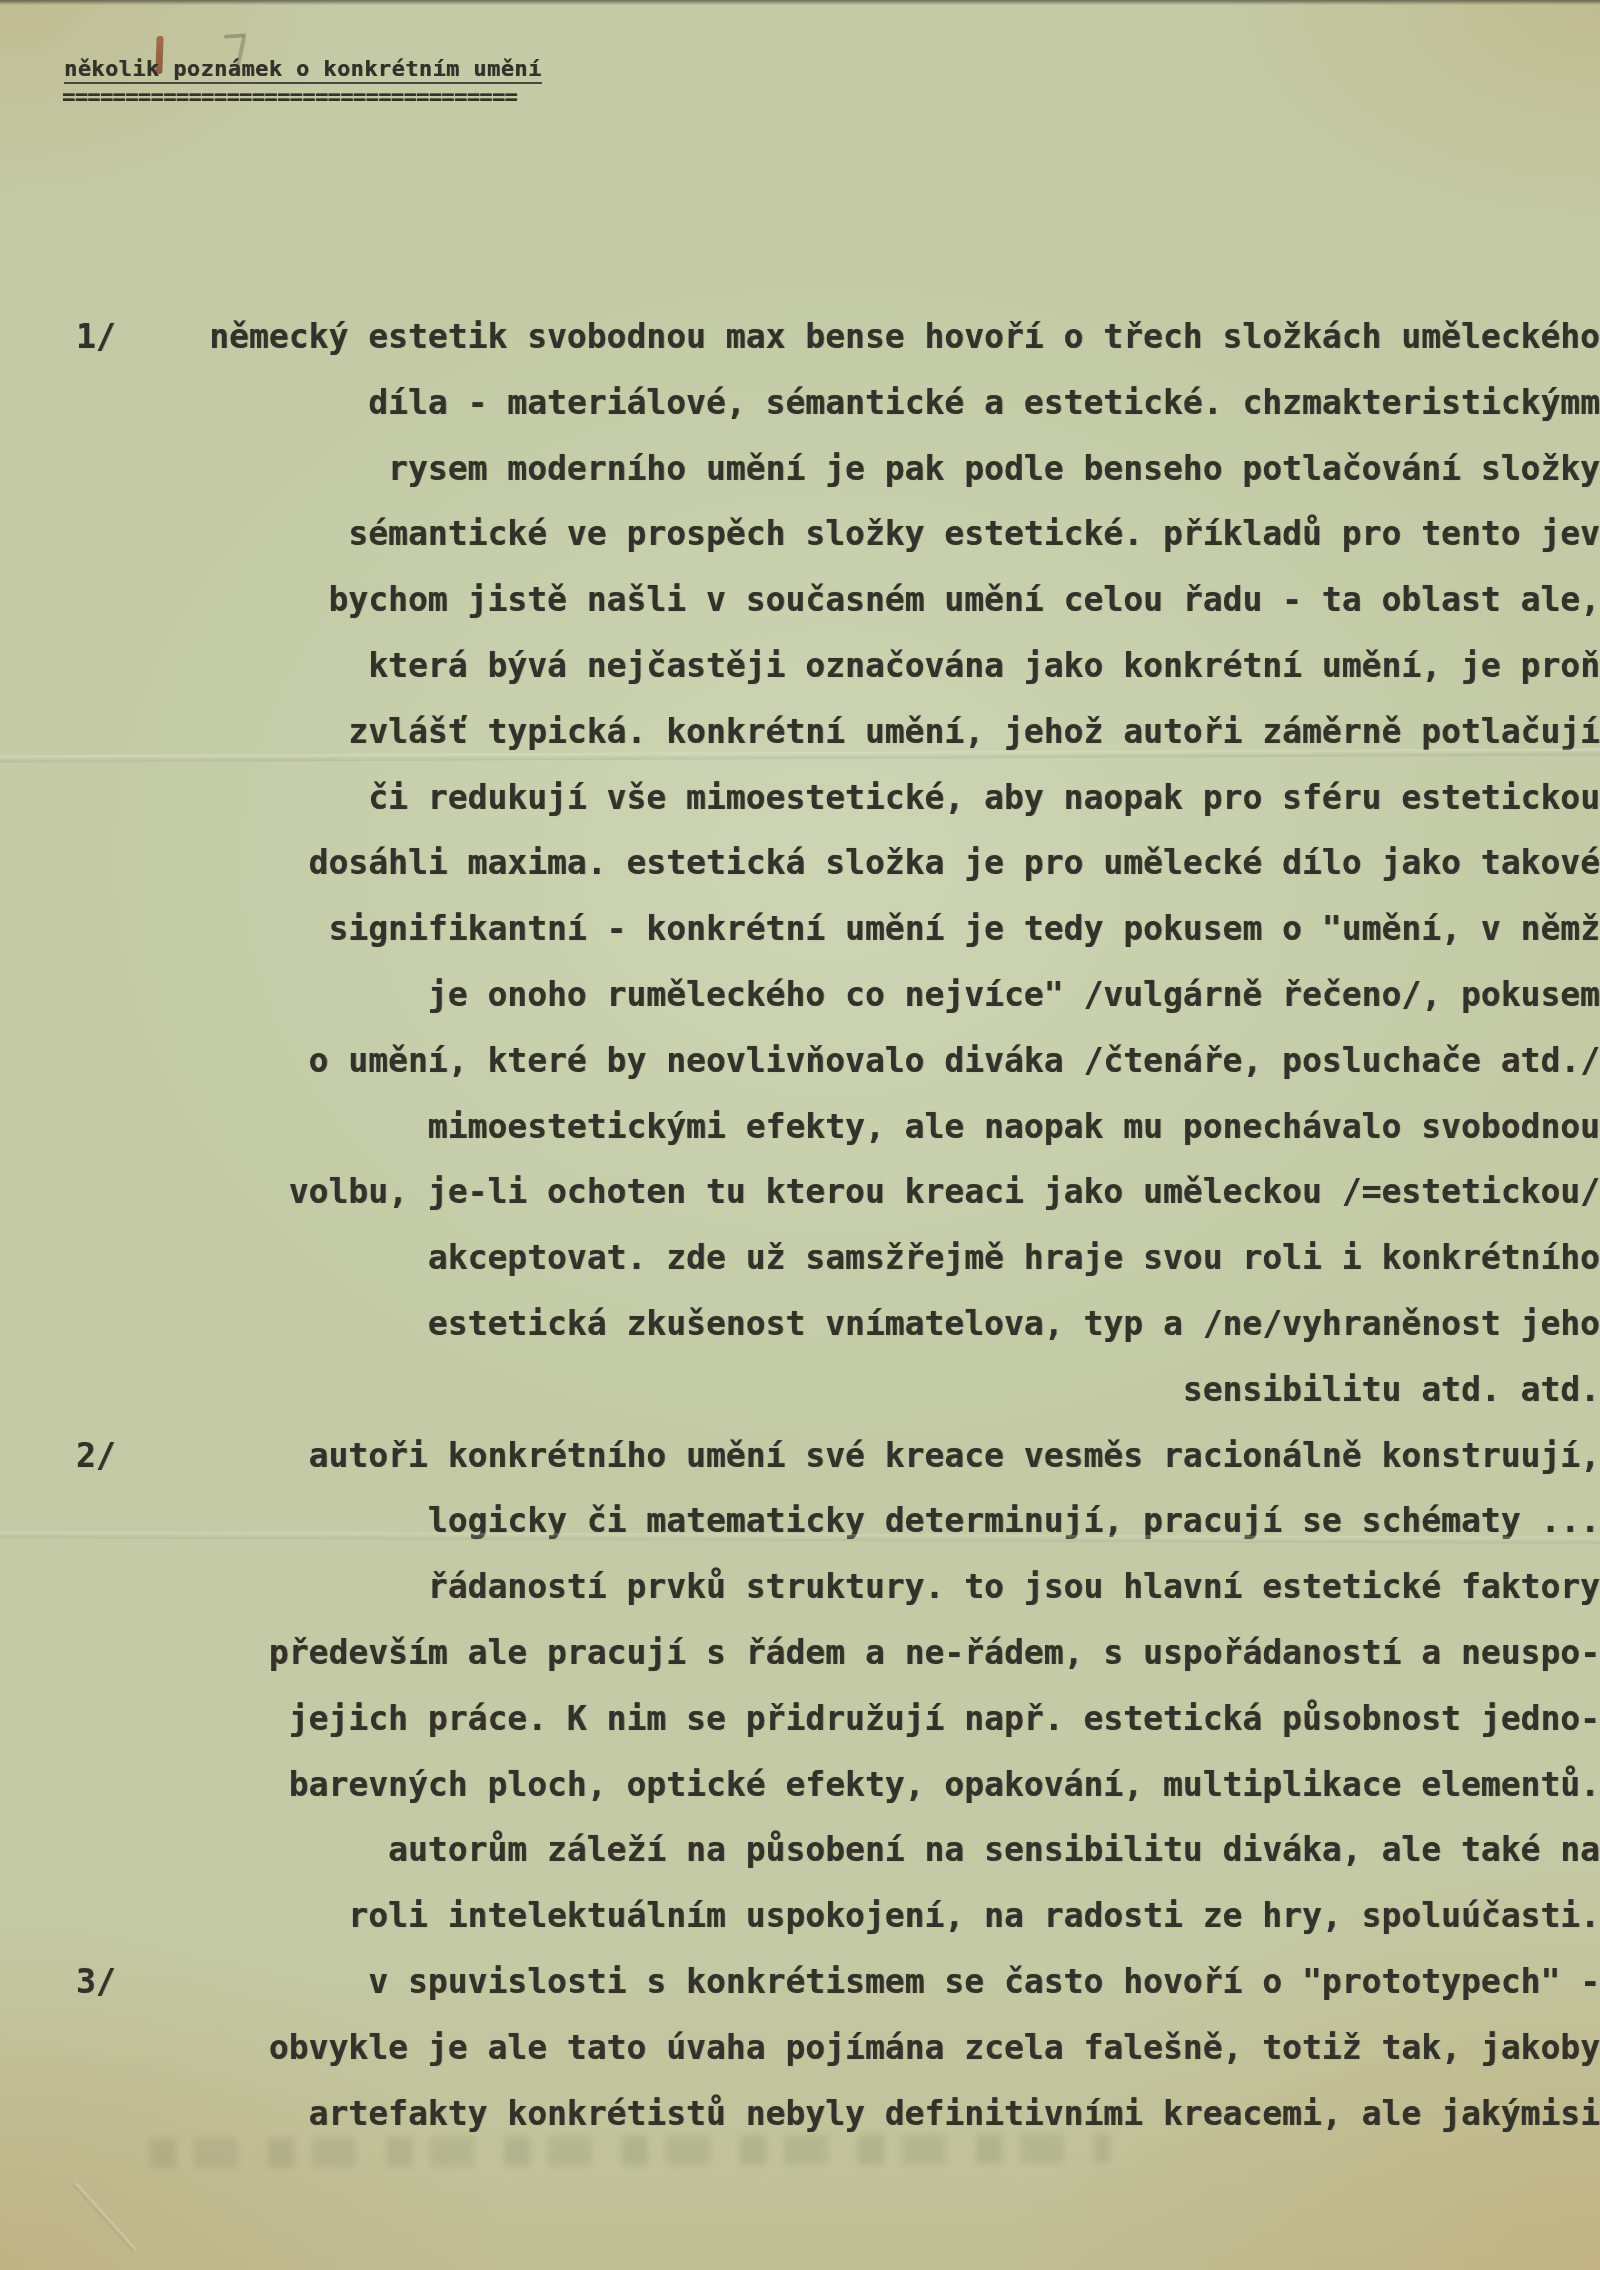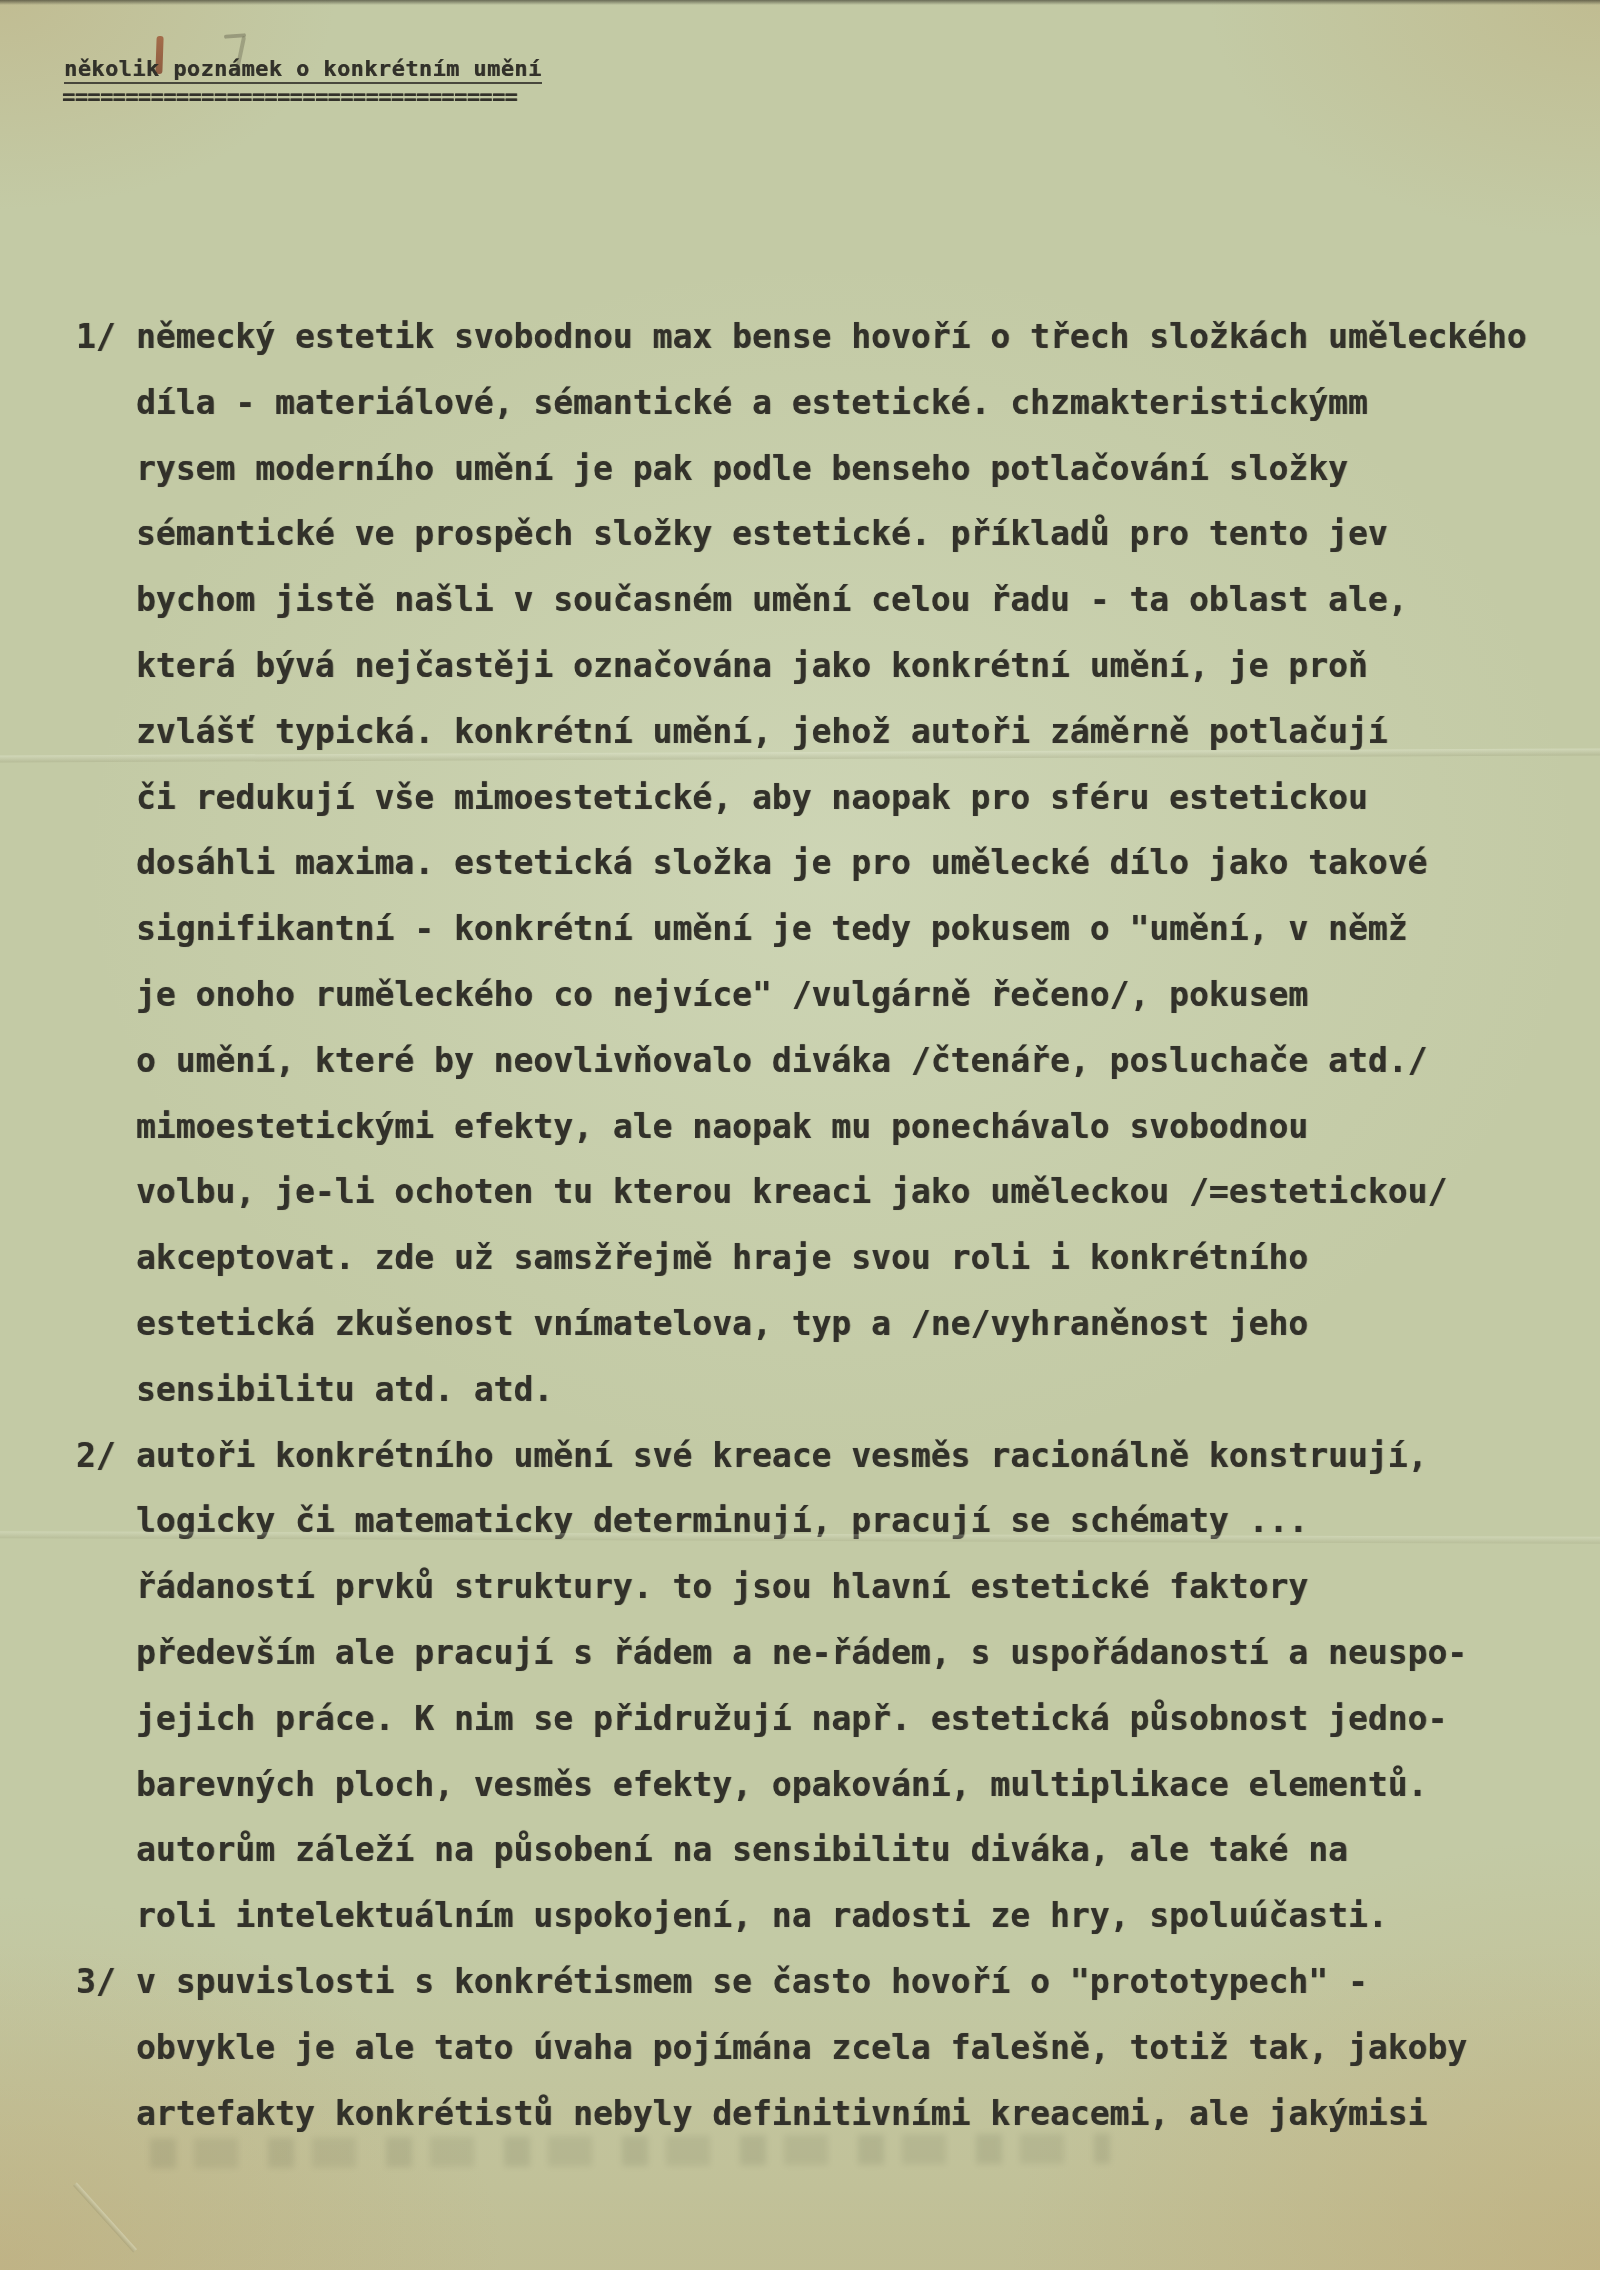--- a/index.html
+++ b/index.html
@@ -10,20 +10,21 @@
     background-color:#c3caa5;
     background-image:
       radial-gradient(ellipse 1000px 800px at 52% 38%, rgba(214,222,194,0.55), rgba(214,222,194,0) 75%),
       radial-gradient(ellipse 560px 340px at 100% 0%, rgba(188,168,116,0.40), rgba(188,168,116,0) 70%),
       radial-gradient(ellipse 480px 300px at 0% 0%,   rgba(190,172,124,0.45), rgba(190,172,124,0) 70%),
       radial-gradient(ellipse 700px 520px at 0% 100%, rgba(190,168,118,0.50), rgba(190,168,118,0) 72%),
       radial-gradient(ellipse 820px 600px at 100% 100%, rgba(193,170,118,0.55), rgba(193,170,118,0) 72%),
       linear-gradient(0deg, rgba(186,162,110,0.30), rgba(186,162,110,0) 320px);
     font-family:"DejaVu Sans Mono","Liberation Mono",monospace;
     color:#32312a;
+    text-align:right;
   }
   .top-edge{
     position:absolute;top:0;left:0;right:0;height:5px;
     background:linear-gradient(180deg, rgba(30,28,20,0.55), rgba(30,28,20,0));
   }
   .title{
     position:absolute;top:56px;left:64px;margin:0;
     font-size:22px;font-weight:bold;letter-spacing:0.4px;
     text-shadow:0.5px 0.3px 0.5px rgba(40,40,30,0.65);
     border-bottom:2px solid rgba(50,49,42,0.85);
@@ -115,21 +116,21 @@
     <div class="line"><span>volbu, je-li ochoten tu kterou kreaci jako uměleckou /=estetickou/</span></div>
     <div class="line"><span>akceptovat. zde už samsžřejmě hraje svou roli i konkrétního</span></div>
     <div class="line"><span>estetická zkušenost vnímatelova, typ a /ne/vyhraněnost jeho</span></div>
     <div class="line"><span>sensibilitu atd. atd.</span></div>
 
     <div class="line"><span class="marker">2/</span><span>autoři konkrétního umění své kreace vesměs racionálně konstruují,</span></div>
     <div class="line"><span>logicky či matematicky determinují, pracují se schématy ...</span></div>
     <div class="line"><span>řádaností prvků struktury. to jsou hlavní estetické faktory</span></div>
     <div class="line"><span>především ale pracují s řádem a ne-řádem, s uspořádaností a neuspo-</span></div>
     <div class="line"><span>jejich práce. K nim se přidružují např. estetická působnost jedno-</span></div>
-    <div class="line"><span>barevných ploch, vesměs efekty, opakování, multiplikace elementů.</span></div>
+    <div class="line"><span>barevných ploch, optické efekty, opakování, multiplikace elementů.</span></div>
     <div class="line"><span>autorům záleží na působení na sensibilitu diváka, ale také na</span></div>
     <div class="line"><span>roli intelektuálním uspokojení, na radosti ze hry, spoluúčasti.</span></div>
 
     <div class="line"><span class="marker">3/</span><span>v spuvislosti s konkrétismem se často hovoří o "prototypech" -</span></div>
     <div class="line"><span>obvykle je ale tato úvaha pojímána zcela falešně, totiž tak, jakoby</span></div>
     <div class="line"><span>artefakty konkrétistů nebyly definitivními kreacemi, ale jakýmisi</span></div>
   </div>
 
   <div class="crease crease-1"></div>
   <div class="crease crease-2"></div>

